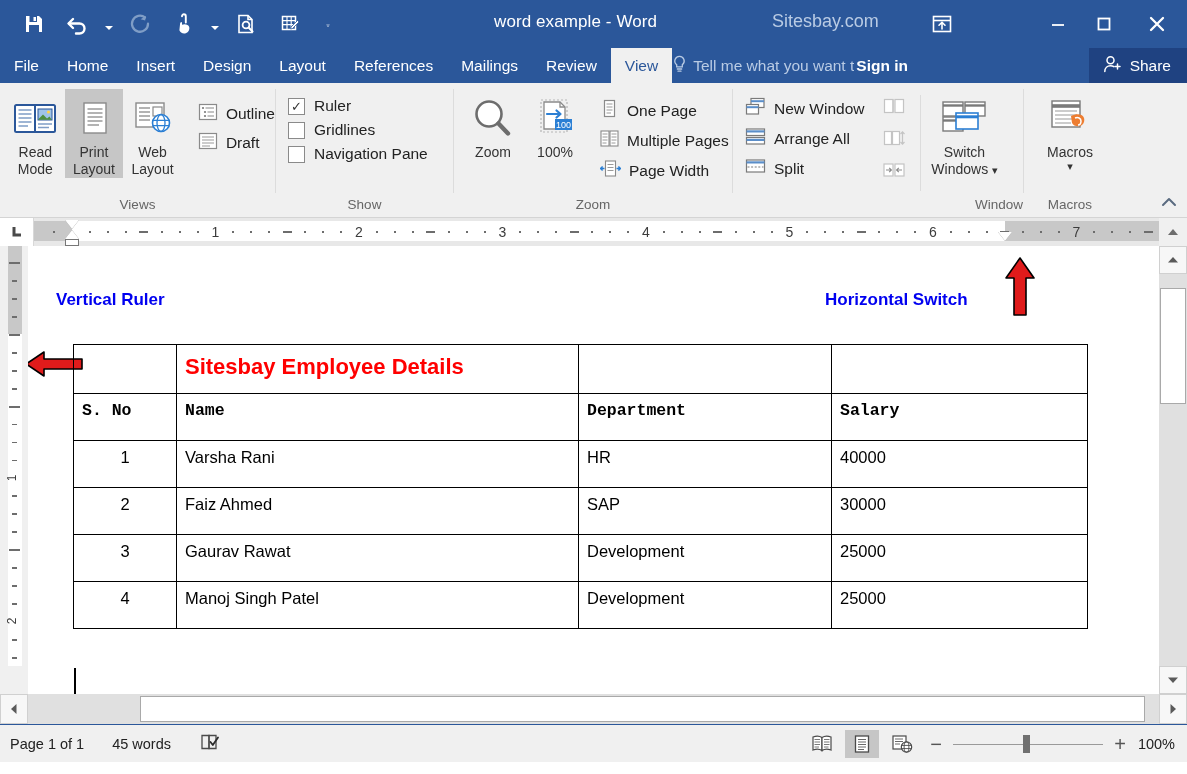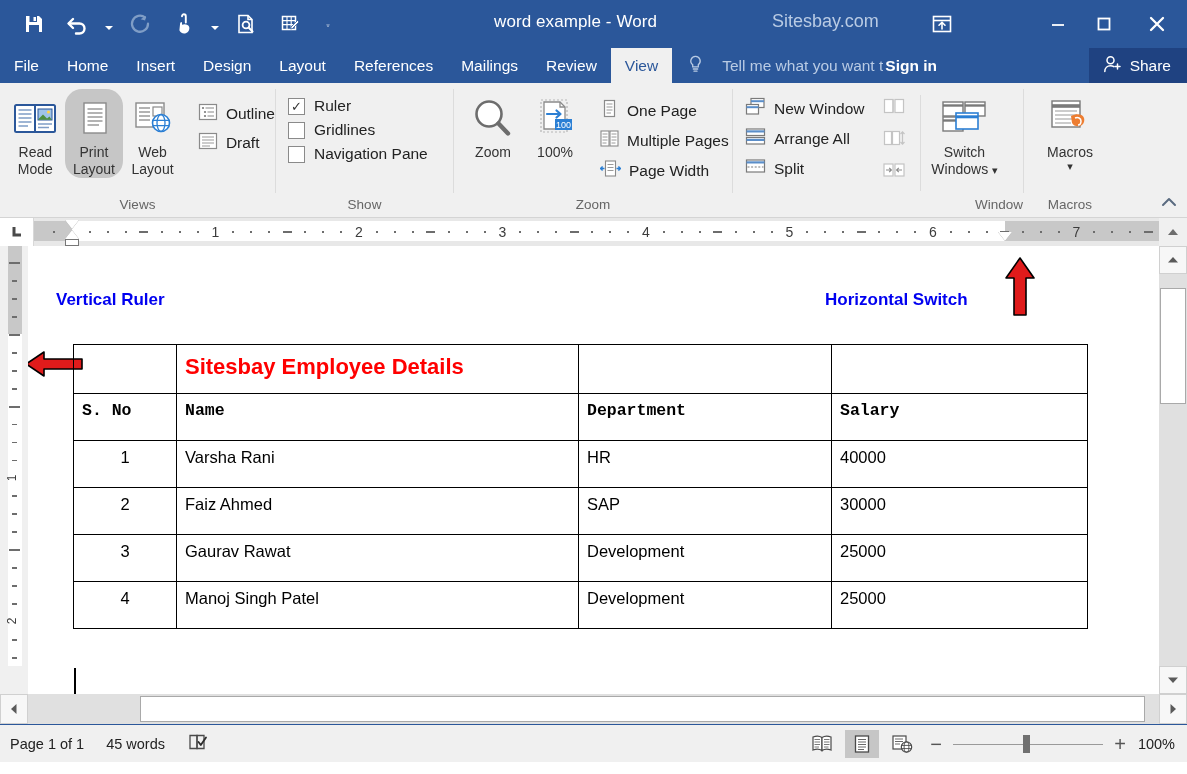--- a/index.html
+++ b/index.html
@@ -46,21 +46,21 @@
   .tabsrow {
     position:relative; height:35px; background:#2b579a; width:1187px;
     display:flex; align-items:stretch;
   }
   .tab {
     display:flex; align-items:center; padding:0 14px; color:#ffffff;
     font-size:15.5px; height:35px; white-space:nowrap;
   }
   .tab.active { background:#f0f0f0; color:#2b579a; }
   .tellme {
-    display:flex; align-items:center; gap:19px; padding-left:16px;
+    display:flex; align-items:center; gap:6px; 
     color:#b9cbe4; font-size:15.5px; white-space:nowrap; max-width:230px; overflow:hidden;
   }
   .signin {
     display:flex; align-items:center; color:#ffffff; font-size:15.5px;
     font-weight:bold; padding-left:2px; white-space:nowrap;
   }
   .sharebtn {
     position:absolute; right:0; top:0; height:35px; background:#1f4281;
     display:flex; align-items:center; gap:7px; padding:0 16px 0 14px;
     color:#ffffff; font-size:15.5px;
@@ -75,21 +75,21 @@
   .rgroup-body { flex:1; display:flex; align-items:flex-start; padding-top:6px; }
   .rgroup-label {
     height:22px; text-align:center; font-size:13.5px; color:#666; line-height:18px;
   }
   .rsep { width:1px; background:#dcdcdc; height:104px; margin-top:6px; }
 
   .bigbtn {
     width:62px; display:flex; flex-direction:column; align-items:center;
     padding-top:5px; font-size:14px; color:#333; line-height:17px; text-align:center;
   }
-  .bigbtn.sel { background:#c6c6c6;border-radius:17px; }
+  .bigbtn.sel { background:#c6c6c6; }
   .bigbtn .ico { height:50px; display:flex; align-items:center; justify-content:center; }
 
   .checkcol { padding:8px 0 0 12px; display:flex; flex-direction:column; gap:6px; }
   .checkrow { display:flex; align-items:center; gap:9px; font-size:15.5px; color:#222; }
   .cbox {
     width:17px; height:17px; border:1px solid #8a8a8a; background:#fff;
     display:flex; align-items:center; justify-content:center;
     font-size:13px; color:#333; line-height:1;
   }
 
@@ -174,21 +174,21 @@
   .hscroll-row { position:relative; height:30px; width:1187px; background:#e6e6e6; display:flex; align-items:stretch; }
   .hsb-arrow { width:28px; background:#f7f7f7; border:1px solid #d0d0d0; display:flex;align-items:center;justify-content:center; }
   .hsb-track { flex:1; position:relative; background:#e0e0e0; }
   .hsb-thumb { position:absolute; top:2px; bottom:2px; background:#ffffff; border:1px solid #a9a9a9; }
 
   
   .statusbar {
     position:relative; height:38px; width:1187px; background:#f0f0f0;
     border-top:1px solid #2b579a; display:flex; align-items:center;
   }
-  .st-left { display:flex; align-items:center; gap:22px; padding-left:10px; font-size:14.5px; color:#222; }
+  .st-left { display:flex; align-items:center; gap:28px; padding-left:10px; font-size:14.5px; color:#222; }
   .st-right { position:absolute; right:8px; top:0; height:38px; display:flex; align-items:center; gap:6px; }
   .view-btn { width:34px;height:28px;display:flex;align-items:center;justify-content:center; }
   .view-btn.sel { background:#c6c6c6; }
   .zoom-slider { position:relative; width:150px; height:28px; display:flex; align-items:center; }
   .zs-line { position:absolute; left:0; right:0; height:1px; background:#9a9a9a; }
   .zs-handle { position:absolute; left:70px; width:7px; height:18px; background:#707070; }
   .zs-sign { font-size:20px; color:#555; width:22px; text-align:center; }
   .zoom-pct { font-size:14.5px; color:#222; width:42px; text-align:right; padding-right:4px; }
 
   

